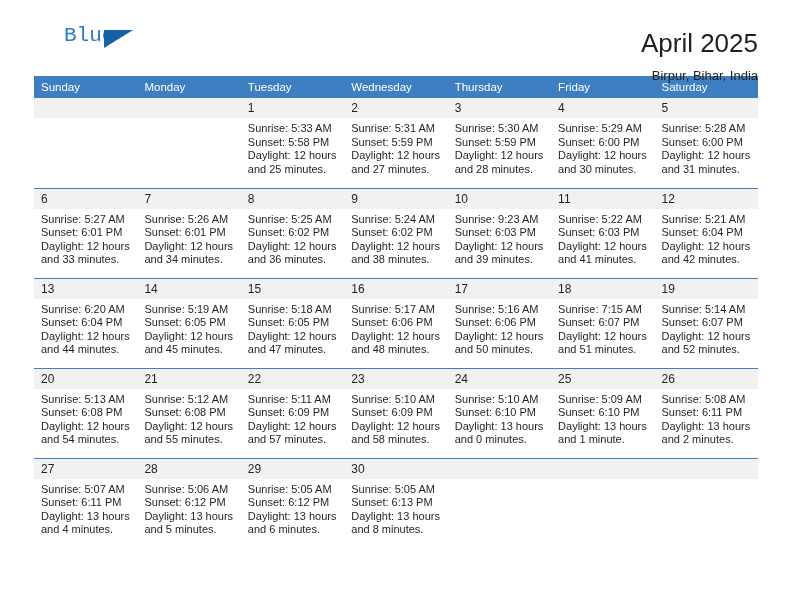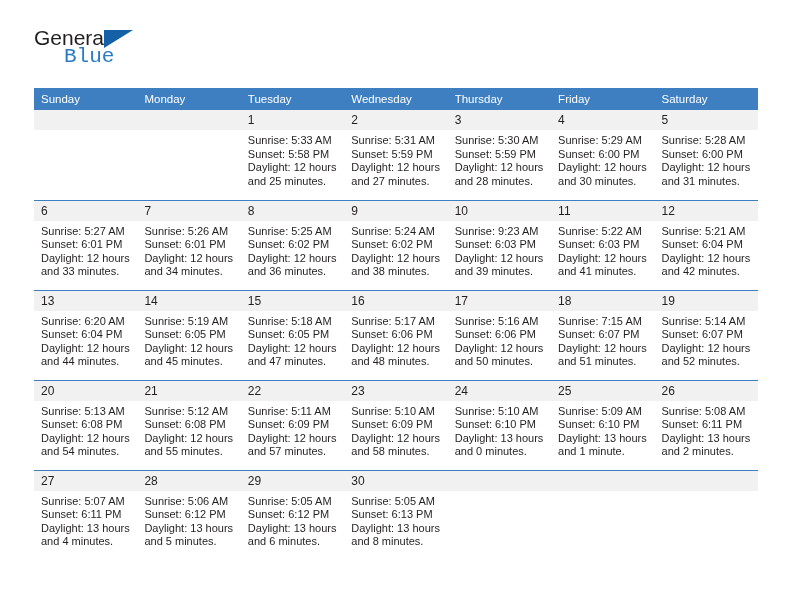--- a/index.html
+++ b/index.html
@@ -77,21 +77,21 @@
     color: #231f20;
     margin: 11px 0 0 0;
     line-height: 1.1;
   }
 
   
   .calendar {
     width: 724px;
     border-collapse: collapse;
     table-layout: fixed;
-    margin-top: 16px;
+    margin-top: 4px;
   }
   .calendar th {
     background: #3d7fc1;
     color: #ffffff;
     font-size: 11.5px;
     font-weight: normal;
     text-align: left;
     padding: 5px 0 5px 7px;
     height: 19px;
     box-sizing: border-box;
@@ -129,23 +129,26 @@
     white-space: nowrap;
   }
 </style>
 </head>
 <body>
 
 <div class="page">
 
   <div class="header">
     <div class="logo">
-      <span class="logo-general">General</span>
       <span class="logo-triangle"></span>
       <span class="logo-blue">Blue</span>
+    </div>
+    <div class="title-block">
+      <h1 class="cal-title">April 2025</h1>
+      <p class="cal-subtitle">Birpur, Bihar, India</p>
     </div>
   </div>
 
   <table class="calendar">
     <thead>
       <tr>
         <th>Sunday</th>
         <th>Monday</th>
         <th>Tuesday</th>
         <th>Wednesday</th>

